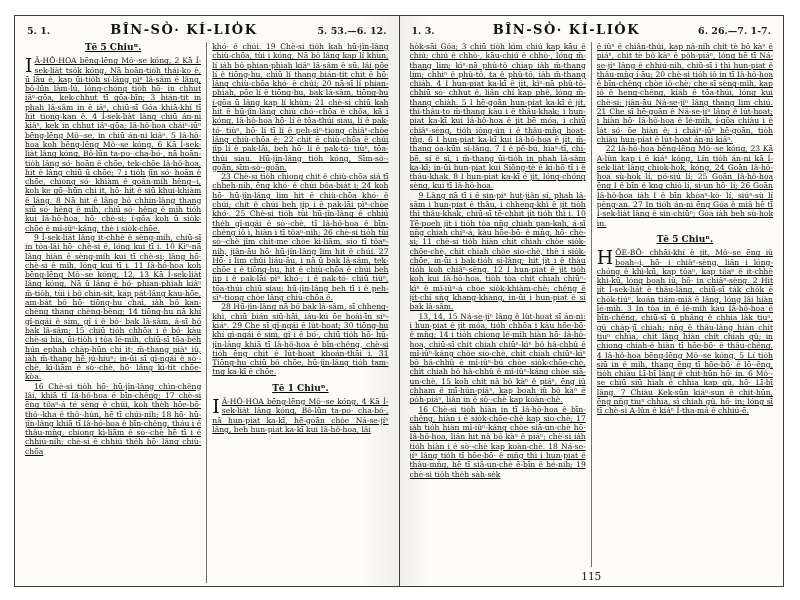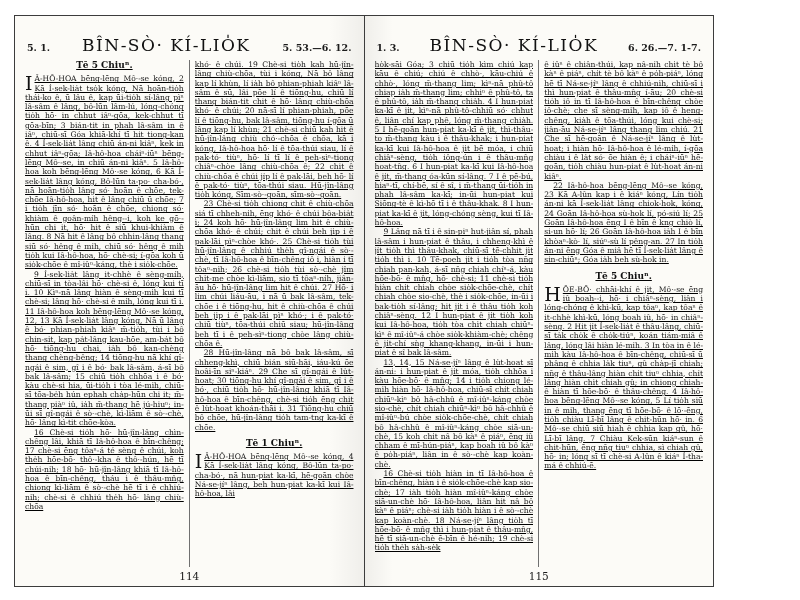--- a/index.html
+++ b/index.html
@@ -2,31 +2,31 @@
 <html><head>
 <meta charset="utf-8">
 <style>
   html,body{margin:0;padding:0;}
   body{
     width:800px;height:600px;position:relative;overflow:hidden;
     background:#ffffff;
     font-family:"DejaVu Serif","Liberation Serif",serif;
   }
   .spread{
-    position:absolute;left:14px;top:15px;width:700px;height:572px;
+    position:absolute;left:14px;top:15px;width:770px;height:572px;
     box-sizing:border-box;border:1px solid #3c3c3c;
     background:#fcfbf7;display:flex;
   }
   .page{flex:1;box-sizing:border-box;padding:5px 10px 3px;display:flex;flex-direction:column;min-width:0;}
   .page-left{background:linear-gradient(to right,rgba(0,0,0,0) 90%,rgba(0,0,0,0.05));}
   .page-right{background:linear-gradient(to left,rgba(0,0,0,0) 92%,rgba(0,0,0,0.05));}
   .gutter{width:1px;background:#3c3c3c;}
   .running-head{display:flex;justify-content:space-between;align-items:baseline;padding:1px 2px 3px;}
   .rh-ref{font-weight:bold;font-size:9.5px;color:#1c1c1c;white-space:nowrap;}
-  .rh-title{font-weight:normal;font-size:17px;letter-spacing:1.5px;color:#111;white-space:nowrap;margin-top:13px;}
+  .rh-title{font-weight:bold;font-size:13px;letter-spacing:1.5px;color:#111;white-space:nowrap;}
   .cols{flex:1;display:flex;overflow:hidden;margin-top:2px;text-decoration:underline;}
   .col{flex:1;min-width:0;overflow:hidden;text-align:justify;font-size:7.6px;line-height:9.3px;color:#161616;}
   .colrule{width:1px;background:#707070;margin:0 5px;}
   .chap{margin:7px 0 4px;text-align:center;font-size:9px;font-weight:bold;color:#111;}
   .chap.first{margin-top:1px;}
   .para{margin:0;text-indent:9px;}
   .para.cont,.para.dropcap-para{text-indent:0;}
   .dropcap{float:left;font-size:19px;line-height:16px;padding:1px 2px 0 0;color:#101010;}
   .page-num{text-align:center;font-size:10.5px;color:#1a1a1a;padding:3px 0 1px;}
 </style>
@@ -50,21 +50,20 @@
       </div>
       <div class="colrule"></div>
       <div class="col">
         <p class="para cont">khó· ê chúi. 19 Chè-si tio̍h kah hū-jîn-lâng chiù-chōa, tùi i kóng, Nā bô lâng kap lí khùn, lí ia̍h bô phian-phiah kiâⁿ lâ-sâm ê sū, lâi pōe lí ê tiōng-hu, chiū lí thang bián-tit chit ê hō· lâng chiù-chōa khó· ê chúi; 20 nā-sī lí phian-phiah, pōe lí ê tiōng-hu, bak lâ-sâm, tiōng-hu í-gōa ū lâng kap lí khùn; 21 chè-si chiū kah hit ê hū-jîn-lâng chiù chó·-chōa ê chōa, kā i kóng, Iâ-hô-hoa hō· lí ê tōa-thúi siau, lí ê pak-tó· tiùⁿ, hō· lí tī lí ê peh-sìⁿ-tiong chiâⁿ-chòe lâng chiù-chōa ê; 22 chit ê chiù-chōa ê chúi ji̍p lí ê pak-lāi, beh hō· lí ê pak-tó· tiùⁿ, tōa-thúi siau. Hū-jîn-lâng tio̍h kóng, Sīm-sò·-goān, sīm-sò·-goān.</p>
         <p class="para">23 Chè-si tio̍h chiong chit ê chiù-chōa siá tī chheh-ni̍h, ēng khó· ê chúi bôa-bia̍t i; 24 koh hō· hū-jîn-lâng lim hit ê chiù-chōa khó· ê chúi; chit ê chúi beh ji̍p i ê pak-lāi pìⁿ-chòe khó·. 25 Chè-si tio̍h tùi hū-jîn-lâng ê chhiú the̍h gî-ngái ê sò·-chè, tī Iâ-hô-hoa ê bīn-chêng iô i, hiàn i tī tôaⁿ-ni̍h; 26 chè-si tio̍h tùi sò·-chè jîm chi̍t-me chòe kì-liām, sio tī tôaⁿ-ni̍h, jiân-āu hō· hū-jîn-lâng lim hit ê chúi. 27 Hō· i lim chúi liáu-āu, i nā ū bak lâ-sâm, tek-chōe i ê tiōng-hu, hit ê chiù-chōa ê chúi beh ji̍p i ê pak-lāi pìⁿ khó·; i ê pak-tó· chiū tiùⁿ, tōa-thúi chiū siau; hū-jîn-lâng beh tī i ê peh-sìⁿ-tiong chòe lâng chiù-chōa ê.</p>
         <p class="para">28 Hū-jîn-lâng nā bô bak lâ-sâm, sī chheng-khì, chiū bián siū-hāi, iáu-kú ōe hoâi-īn siⁿ-kiáⁿ. 29 Che sī gî-ngái ê lu̍t-hoat; 30 tiōng-hu khí gî-ngái ê sim, gî i ê bó·, chiū tio̍h hō· hū-jîn-lâng khiā tī Iâ-hô-hoa ê bīn-chêng, chè-si tio̍h ēng chit ê lu̍t-hoat khoán-thāi i. 31 Tiōng-hu chiū bô chōe, hū-jîn-lâng tio̍h tam-tng ka-kī ê chōe.</p>
         <h3 class="chap">Tē 1 Chiuⁿ.</h3>
         <p class="para dropcap-para"><span class="dropcap">I</span><span>Â-HÔ-HOA bēng-lēng Mô·-se kóng, 4 Kā Í-sek-lia̍t lâng kóng, Bô-lūn ta-po· cha-bó·, nā hun-piat ka-kī, hē-goān chòe Ná-se-jíⁿ lâng, beh hun-piat ka-kī kui Iâ-hô-hoa, lâi</span></p>
       </div>
     </div>
-    <div class="page-num">114</div>
   </section>
 
   <div class="gutter"></div>
 
   <section class="page page-right">
     <header class="running-head">
       <span class="rh-ref">1. 3.</span>
       <span class="rh-title">BÎN-SÒ· KÍ-LIO̍K</span>
       <span class="rh-ref">6. 26.—7. 1-7.</span>
     </header>

